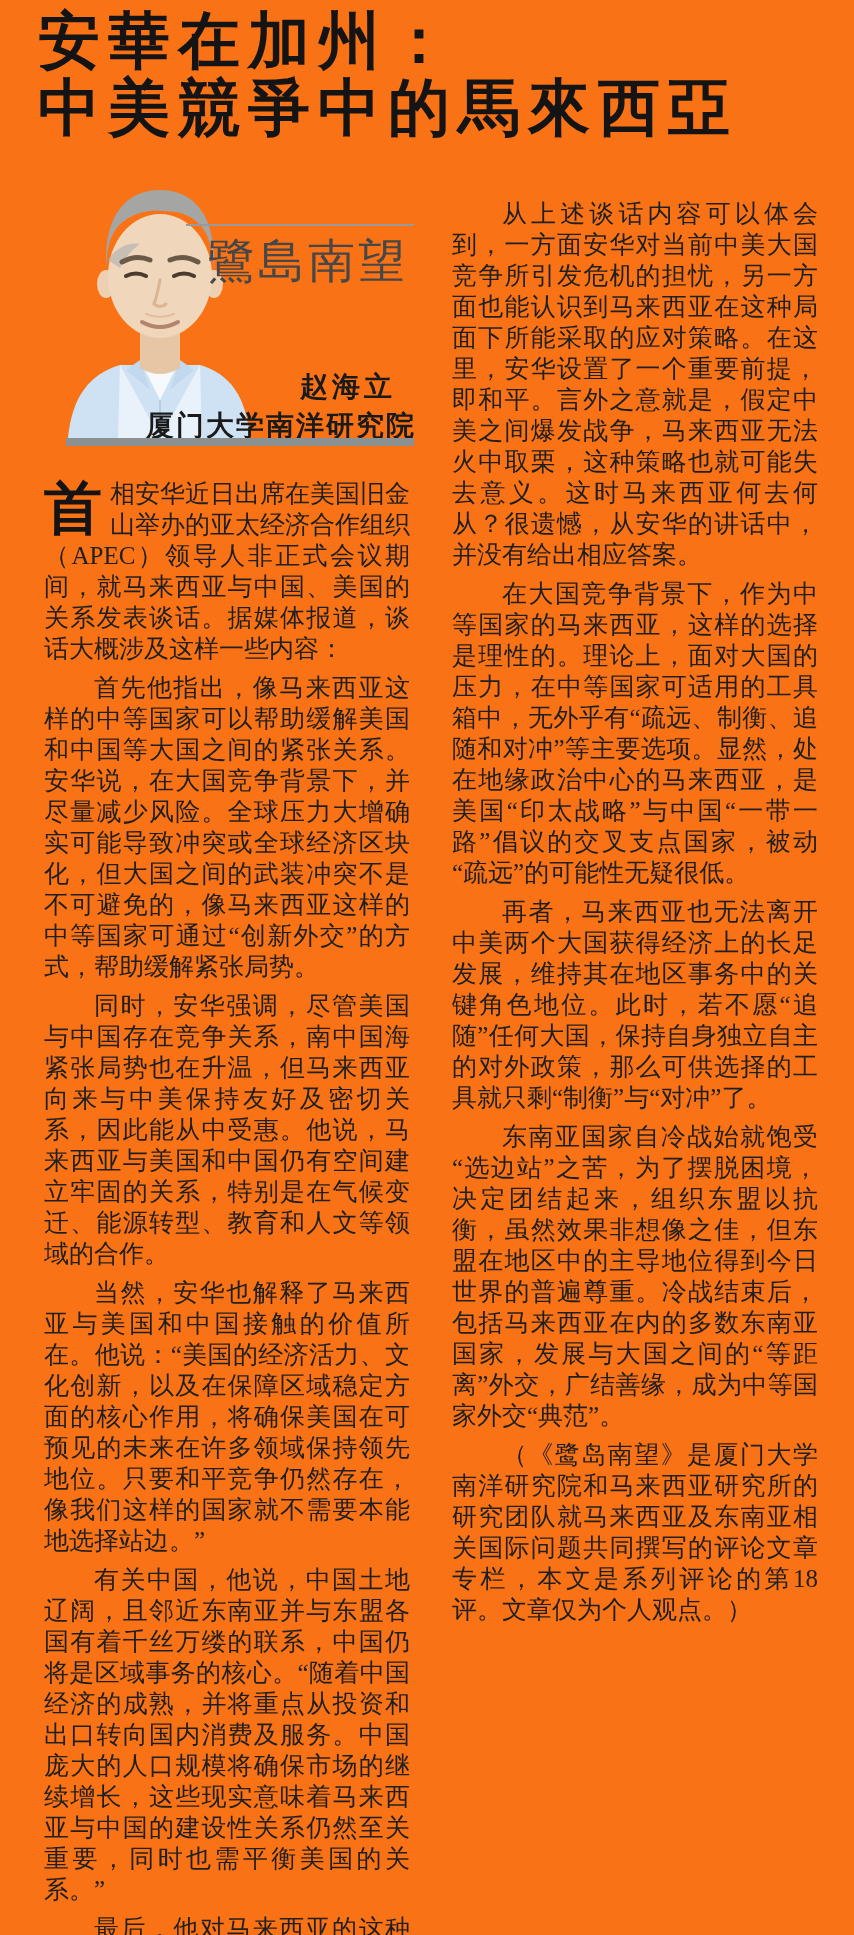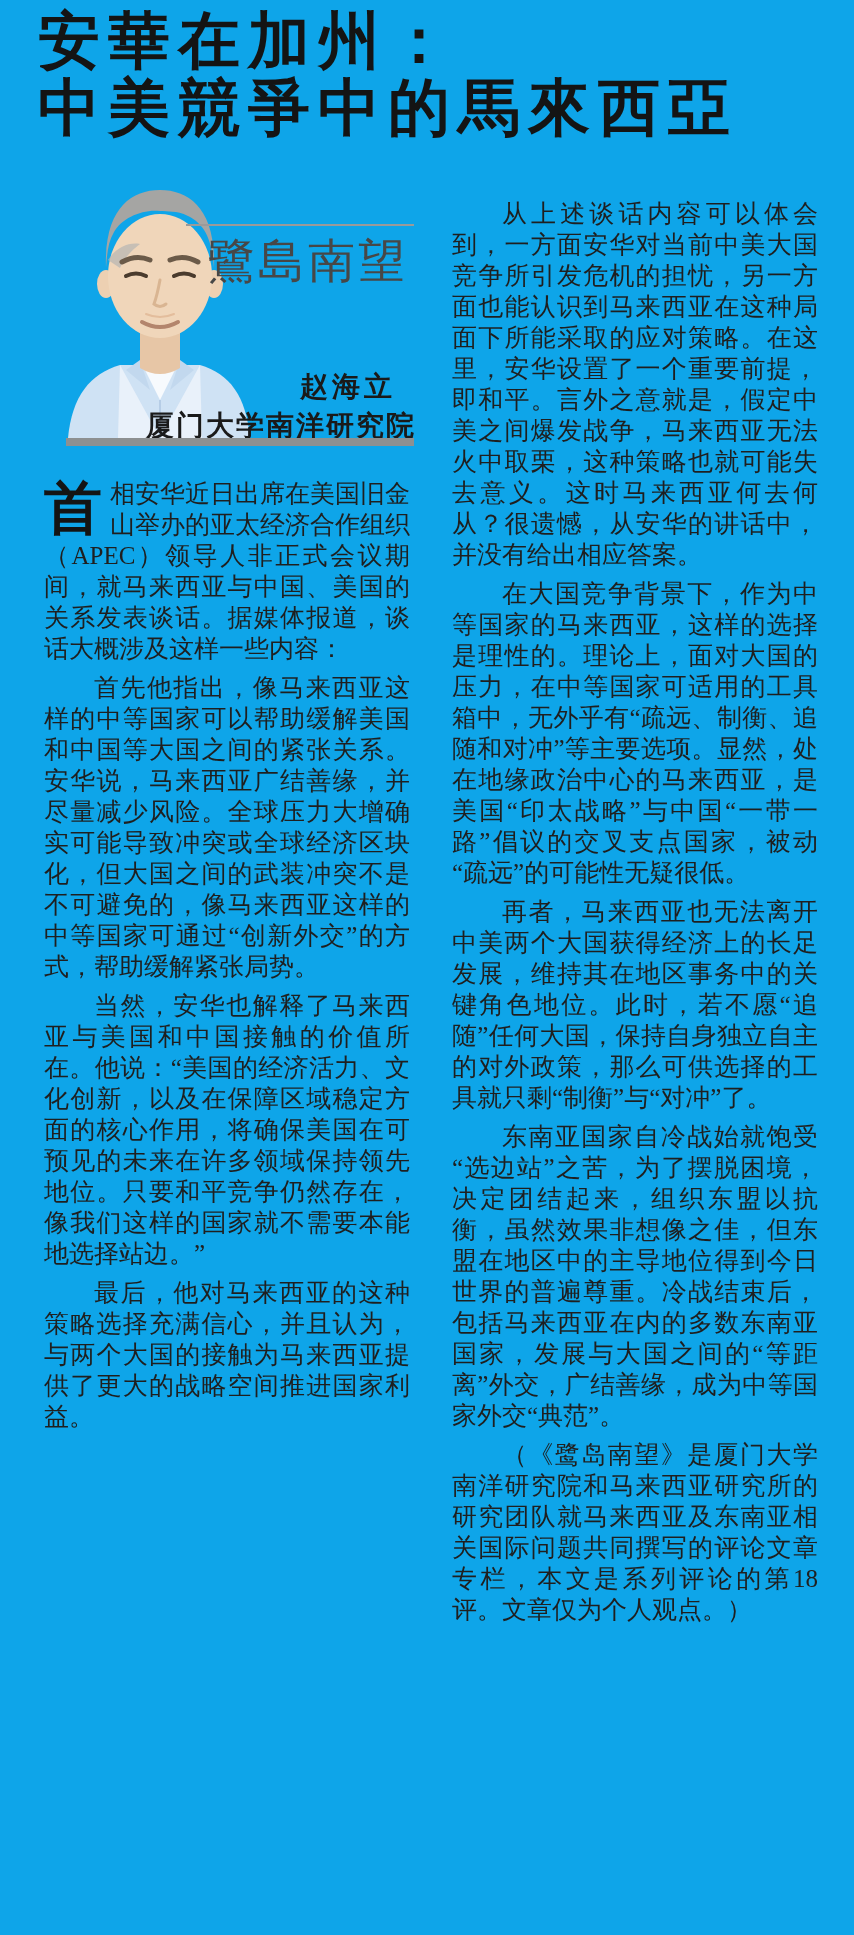--- a/index.html
+++ b/index.html
@@ -1,19 +1,19 @@
 <!DOCTYPE html>
 <html lang="zh"><head>
 <meta charset="utf-8">
 <style>
   html,body{margin:0;padding:0;background:#ffffff;}
   .page{
     position:relative;
     width:854px;height:1935px;
-    background:#0ea5e9;
+    background:#f97316;
     overflow:hidden;
     font-family:"Liberation Serif", serif;
   }
   
   .headline{
     position:absolute;left:38px;top:8px;
     color:#141414;font-weight:bold;
     font-size:62px;line-height:67px;letter-spacing:8px;
     white-space:nowrap;
   }
@@ -122,22 +122,24 @@
           <path d="M92,150 Q106,156 120,150" stroke="#e3bd9c" stroke-width="2" fill="none" stroke-linecap="round"></path>
         </svg>
         <div class="logo-line"></div>
         <div class="logo">鷺島南望</div>
         <div class="a-name">赵海立</div>
         <div class="a-aff">厦门大学南洋研究院</div>
         <div class="bar"></div>
       </div>
 
       <p class="lead"><span class="dropcap">首</span><span>相安华近日出席在美国旧金山举办的亚太经济合作组织（APEC）领导人非正式会议期间，就马来西亚与中国、美国的关系发表谈话。据媒体报道，谈话大概涉及这样一些内容：</span></p>
-      <p>首先他指出，像马来西亚这样的中等国家可以帮助缓解美国和中国等大国之间的紧张关系。安华说，马来西亚广结善缘，并尽量减少风险。全球压力大增确实可能导致冲突或全球经济区块化，但大国之间的武装冲突不是不可避免的，像马来西亚这样的中等国家可通过“创新外交”的方式，帮助缓解紧张局势。</p>
+      <p>首先他指出，像马来西亚这样的中等国家可以帮助缓解美国和中国等大国之间的紧张关系。安华说，在大国竞争背景下，并尽量减少风险。全球压力大增确实可能导致冲突或全球经济区块化，但大国之间的武装冲突不是不可避免的，像马来西亚这样的中等国家可通过“创新外交”的方式，帮助缓解紧张局势。</p>
+      <p>同时，安华强调，尽管美国与中国存在竞争关系，南中国海紧张局势也在升温，但马来西亚向来与中美保持友好及密切关系，因此能从中受惠。他说，马来西亚与美国和中国仍有空间建立牢固的关系，特别是在气候变迁、能源转型、教育和人文等领域的合作。</p>
       <p>当然，安华也解释了马来西亚与美国和中国接触的价值所在。他说：“美国的经济活力、文化创新，以及在保障区域稳定方面的核心作用，将确保美国在可预见的未来在许多领域保持领先地位。只要和平竞争仍然存在，像我们这样的国家就不需要本能地选择站边。”</p>
+      <p>有关中国，他说，中国土地辽阔，且邻近东南亚并与东盟各国有着千丝万缕的联系，中国仍将是区域事务的核心。“随着中国经济的成熟，并将重点从投资和出口转向国内消费及服务。中国庞大的人口规模将确保市场的继续增长，这些现实意味着马来西亚与中国的建设性关系仍然至关重要，同时也需平衡美国的关系。”</p>
       <p>最后，他对马来西亚的这种策略选择充满信心，并且认为，与两个大国的接触为马来西亚提供了更大的战略空间推进国家利益。</p>
     </section>
 
     <section class="col col-right">
       <p>从上述谈话内容可以体会到，一方面安华对当前中美大国竞争所引发危机的担忧，另一方面也能认识到马来西亚在这种局面下所能采取的应对策略。在这里，安华设置了一个重要前提，即和平。言外之意就是，假定中美之间爆发战争，马来西亚无法火中取栗，这种策略也就可能失去意义。这时马来西亚何去何从？很遗憾，从安华的讲话中，并没有给出相应答案。</p>
       <p>在大国竞争背景下，作为中等国家的马来西亚，这样的选择是理性的。理论上，面对大国的压力，在中等国家可适用的工具箱中，无外乎有“疏远、制衡、追随和对冲”等主要选项。显然，处在地缘政治中心的马来西亚，是美国“印太战略”与中国“一带一路”倡议的交叉支点国家，被动“疏远”的可能性无疑很低。</p>
       <p>再者，马来西亚也无法离开中美两个大国获得经济上的长足发展，维持其在地区事务中的关键角色地位。此时，若不愿“追随”任何大国，保持自身独立自主的对外政策，那么可供选择的工具就只剩“制衡”与“对冲”了。</p>
       <p>东南亚国家自冷战始就饱受“选边站”之苦，为了摆脱困境，决定团结起来，组织东盟以抗衡，虽然效果非想像之佳，但东盟在地区中的主导地位得到今日世界的普遍尊重。冷战结束后，包括马来西亚在内的多数东南亚国家，发展与大国之间的“等距离”外交，广结善缘，成为中等国家外交“典范”。</p>
       <p>（《鹭岛南望》是厦门大学南洋研究院和马来西亚研究所的研究团队就马来西亚及东南亚相关国际问题共同撰写的评论文章专栏，本文是系列评论的第18评。文章仅为个人观点。）</p>
     </section>

